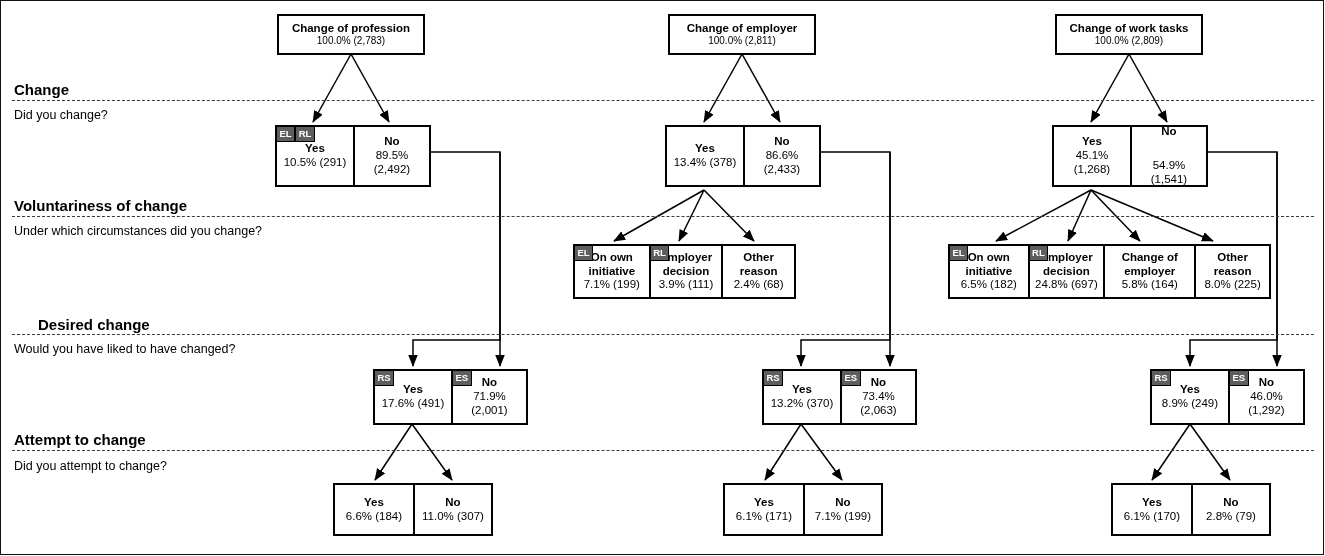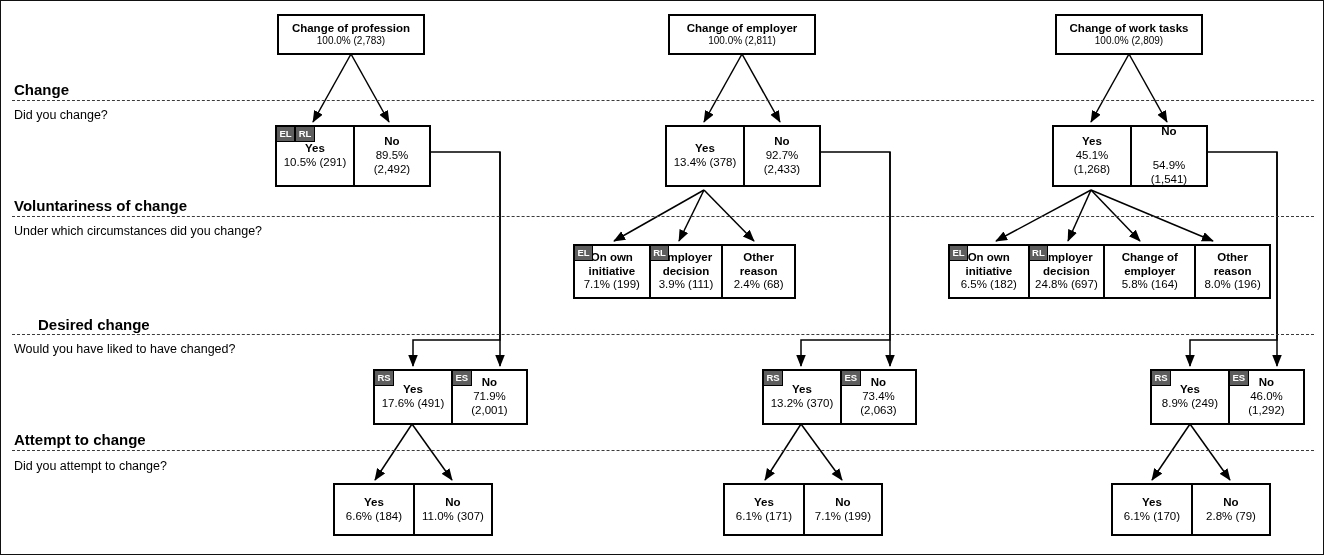--- a/index.html
+++ b/index.html
@@ -148,21 +148,21 @@
     <div class="val">100.0% (2,811)</div>
   </div>
 
   <div class="pairwrap" style="left:665px;top:125px;width:156px;height:62px;">
     <div class="cell" style="width:78px;">
       <div class="ttl">Yes</div>
       <div class="val">13.4% (378)</div>
     </div>
     <div class="cell" style="width:78px;">
       <div class="ttl">No</div>
-      <div class="val" style="white-space:pre-line;">92.7%
+      <div class="val" style="white-space:pre-line;">86.6%
 (2,433)</div>
     </div>
   </div>
 
   <div class="pairwrap" style="left:573px;top:244px;width:223px;height:55px;">
     <div class="cell" style="width:75px;">
       <span class="badge">EL</span>
       <div class="ttl" style="white-space:pre-line;">On own
 initiative</div>
       <div class="val">7.1% (199)</div>
@@ -237,21 +237,21 @@
       <div class="val">24.8% (697)</div>
     </div>
     <div class="cell" style="width:96px;">
       <div class="ttl" style="white-space:pre-line;">Change of
 employer</div>
       <div class="val">5.8% (164)</div>
     </div>
     <div class="cell" style="width:79px;">
       <div class="ttl" style="white-space:pre-line;">Other
 reason</div>
-      <div class="val">8.0% (196)</div>
+      <div class="val">8.0% (225)</div>
     </div>
   </div>
 
   <div class="pairwrap" style="left:1150px;top:369px;width:155px;height:56px;">
     <div class="cell" style="width:78px;">
       <span class="badge">RS</span>
       <div class="ttl">Yes</div>
       <div class="val">8.9% (249)</div>
     </div>
     <div class="cell" style="width:77px;">

